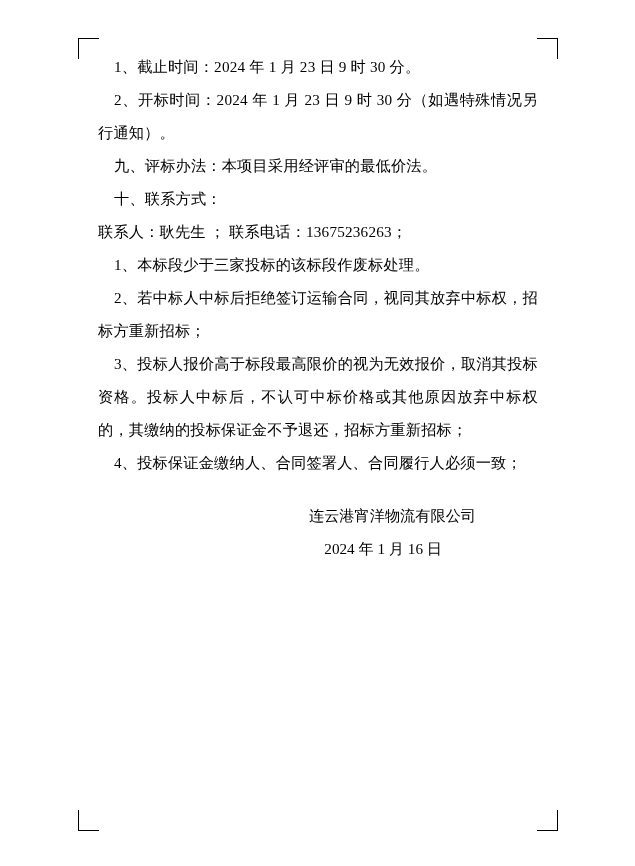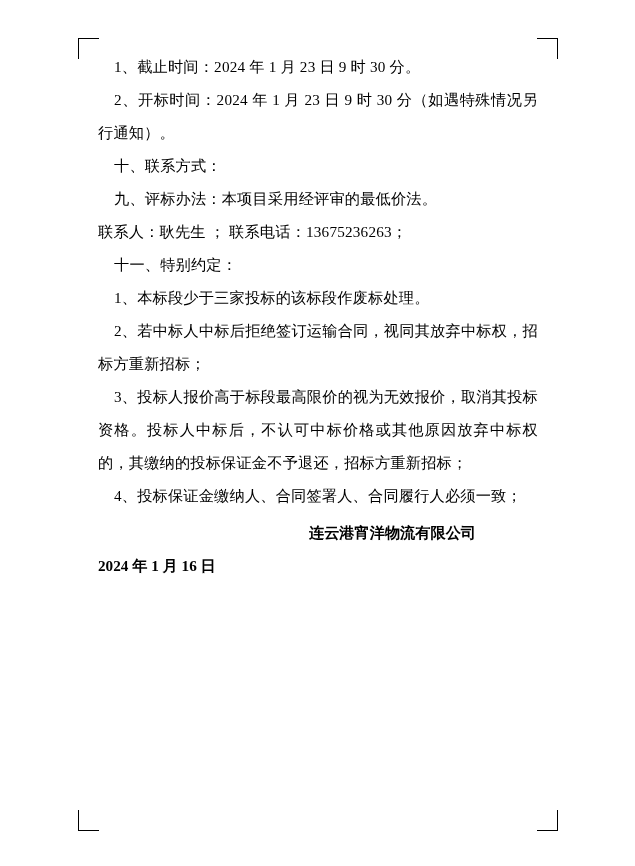--- a/index.html
+++ b/index.html
@@ -44,54 +44,53 @@
     font-size: 15.2px;
     line-height: 33px;
     text-align: justify;
     text-justify: inter-ideograph;
     margin: 0;
     letter-spacing: 0.2px;
   }
   .indent1 { text-indent: 16px; }
   .indent0 { text-indent: 0px; }
   .right-block {
-    margin-top: 4px;
-    font-weight: bold;
+    margin-top: 20px;
   }
   .sign {
     font-size: 15.2px;
     line-height: 33px;
     text-align: right;
     padding-right: 62px;
     margin: 0;
   }
   .date {
     font-size: 15.2px;
     line-height: 33px;
+    text-align: right;
     padding-right: 96px;
     margin: 0;
   }
 </style>
 </head>
 <body>
 
 <div class="page">
 
   <div class="mark tl"></div>
   <div class="mark tr"></div>
   <div class="mark bl"></div>
   <div class="mark br"></div>
 
   <div class="content">
     <p class="para indent1">1、截止时间：2024 年 1 月 23 日 9 时 30 分。</p>
     <p class="para indent1">2、开标时间：2024 年 1 月 23 日 9 时 30 分（如遇特殊情况另行通知）。</p>
+    <p class="para indent1">九、评标办法：本项目采用经评审的最低价法。</p>
     <p class="para indent1">十、联系方式：</p>
-    <p class="para indent1">九、评标办法：本项目采用经评审的最低价法。</p>
     <p class="para indent0">联系人：耿先生  ；   联系电话：13675236263；</p>
-    <p class="para indent1">十一、特别约定：</p>
     <p class="para indent1">1、本标段少于三家投标的该标段作废标处理。</p>
     <p class="para indent1">2、若中标人中标后拒绝签订运输合同，视同其放弃中标权，招标方重新招标；</p>
     <p class="para indent1">3、投标人报价高于标段最高限价的视为无效报价，取消其投标资格。投标人中标后，不认可中标价格或其他原因放弃中标权的，其缴纳的投标保证金不予退还，招标方重新招标；</p>
     <p class="para indent1">4、投标保证金缴纳人、合同签署人、合同履行人必须一致；</p>
 
     <div class="right-block">
       <p class="sign">连云港宵洋物流有限公司</p>
       <p class="date">2024 年 1 月 16 日</p>
     </div>
   </div>

